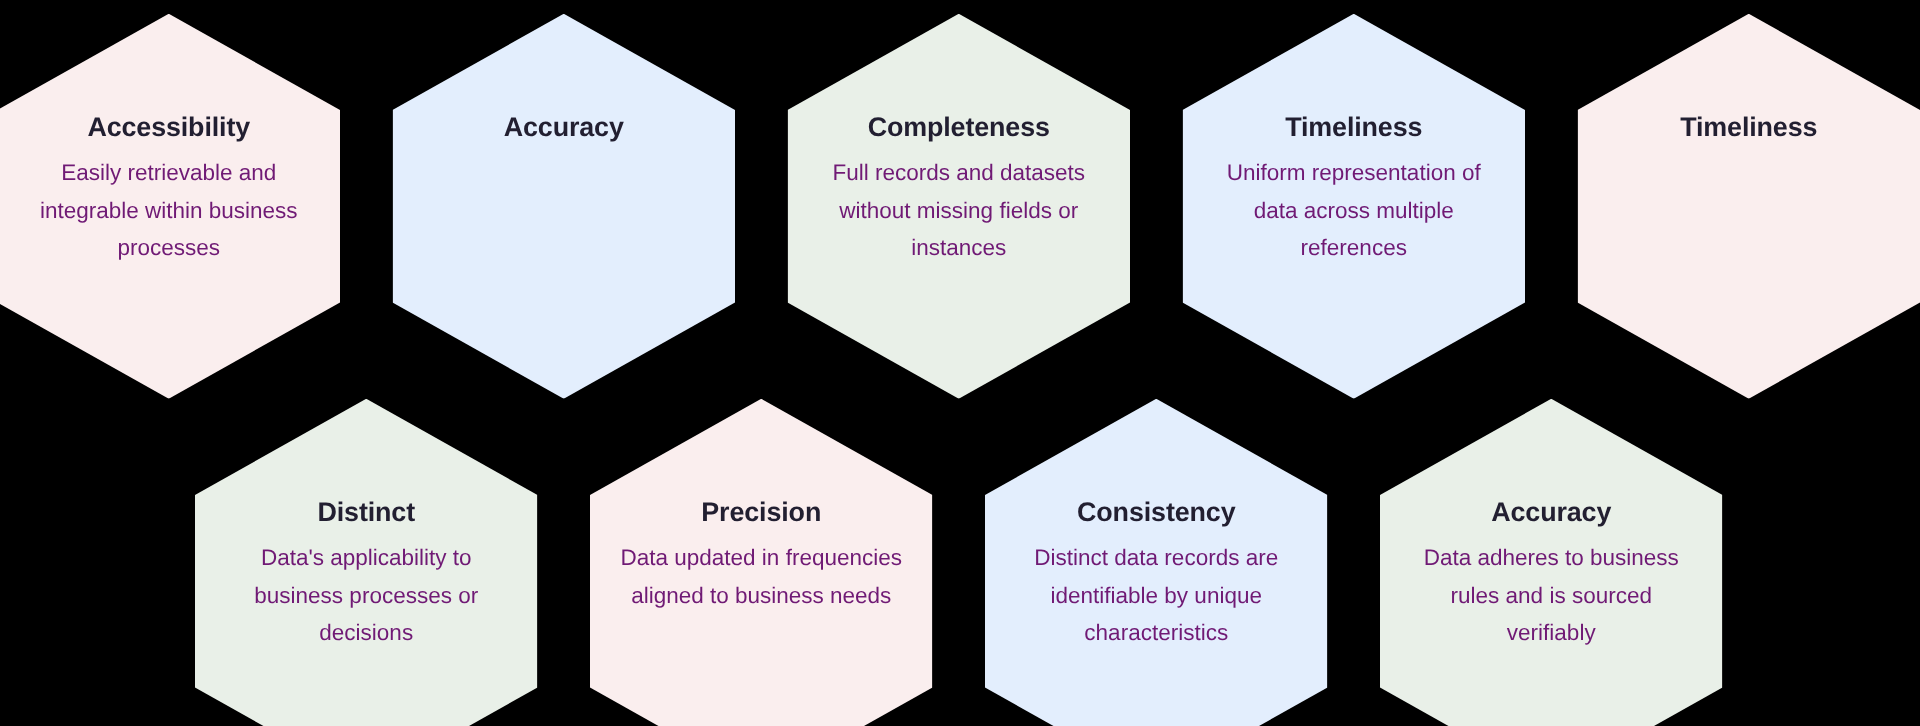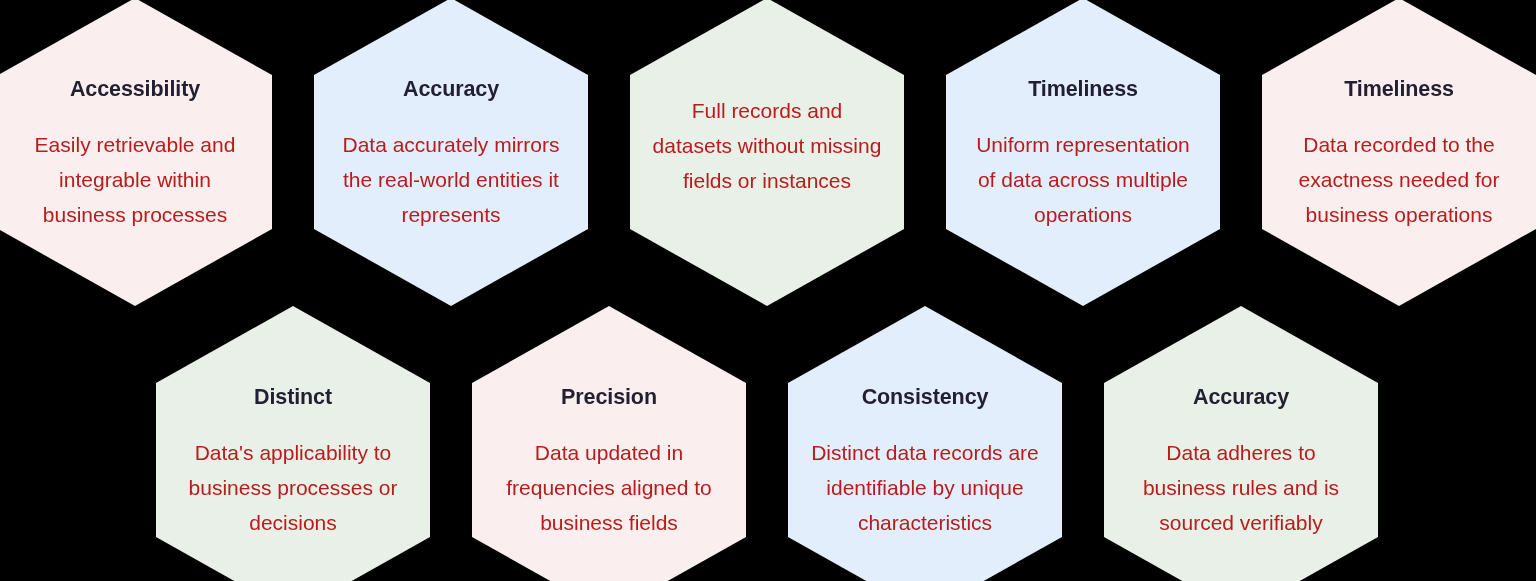--- a/index.html
+++ b/index.html
@@ -12,21 +12,21 @@
     width: 1536px;
     height: 581px;
     overflow: hidden;
     font-family: "Liberation Sans", "DejaVu Sans", sans-serif;
     position: relative;
   }
 
   #board {
     position: absolute;
     left: 0;
-    top: 0;
+    top: 13px;
     width: 1536px;
     height: 462px;
   }
 
   .hex {
     position: absolute;
     width: 274px;
     height: 308px;
     -webkit-clip-path: polygon(50% 0%, 100% 25%, 100% 75%, 50% 100%, 0% 75%, 0% 25%);
     clip-path: polygon(50% 0%, 100% 25%, 100% 75%, 50% 100%, 0% 75%, 0% 25%);
@@ -43,25 +43,25 @@
     font-size: 21.5px;
     font-weight: bold;
     color: #221f31;
     line-height: 1.25;
     letter-spacing: -0.1px;
     margin: 0 0 7px 0;
     white-space: nowrap;
   }
 
   .hex-desc {
-    font-size: 21px;
+    font-size: 18px;
     font-weight: 400;
-    color: #b91c1c;
+    color: #701a75;
     line-height: 1.67;
-    margin: 17px;
+    margin: 0;
     width: 232px;
   }
 
   
   .r1 { top: -2px; }
   .r1.c0 { left: -2px; }
   .r1.c1 { left: 314px; }
   .r1.c2 { left: 630px; }
   .r1.c3 { left: 946px; }
   .r1.c4 { left: 1262px; }
@@ -82,45 +82,44 @@
 
 <div id="board">
 
   <div class="hex pink r1 c0">
     <div class="hex-title">Accessibility</div>
     <div class="hex-desc">Easily retrievable and integrable within business processes</div>
   </div>
 
   <div class="hex blue r1 c1">
     <div class="hex-title">Accuracy</div>
-    <div class="hex-desc">Data accurately mirrors the real-world entities it represents</div>
   </div>
 
   <div class="hex green r1 c2">
+    <div class="hex-title">Completeness</div>
     <div class="hex-desc">Full records and datasets without missing fields or instances</div>
   </div>
 
   <div class="hex blue r1 c3">
     <div class="hex-title">Timeliness</div>
-    <div class="hex-desc">Uniform representation of data across multiple operations</div>
+    <div class="hex-desc">Uniform representation of data across multiple references</div>
   </div>
 
   <div class="hex pink r1 c4">
     <div class="hex-title">Timeliness</div>
-    <div class="hex-desc">Data recorded to the exactness needed for business operations</div>
   </div>
 
   <div class="hex green r2 c0">
     <div class="hex-title">Distinct</div>
     <div class="hex-desc">Data's applicability to business processes or decisions</div>
   </div>
 
   <div class="hex pink r2 c1">
     <div class="hex-title">Precision</div>
-    <div class="hex-desc">Data updated in frequencies aligned to business fields</div>
+    <div class="hex-desc">Data updated in frequencies aligned to business needs</div>
   </div>
 
   <div class="hex blue r2 c2">
     <div class="hex-title">Consistency</div>
     <div class="hex-desc">Distinct data records are identifiable by unique characteristics</div>
   </div>
 
   <div class="hex green r2 c3">
     <div class="hex-title">Accuracy</div>
     <div class="hex-desc">Data adheres to business rules and is sourced verifiably</div>

